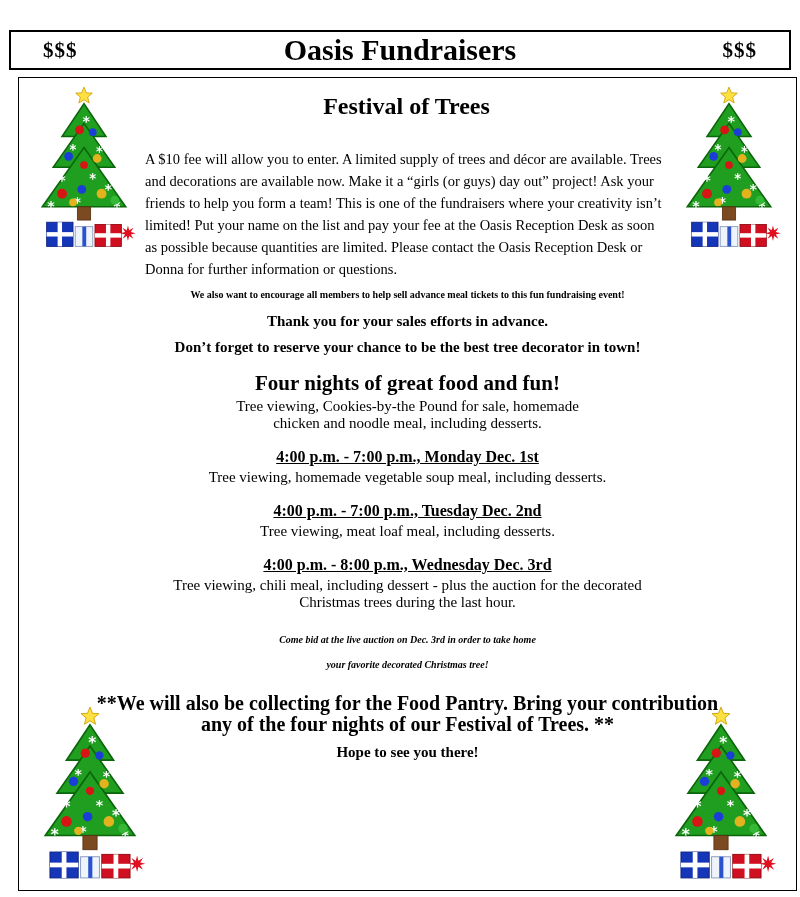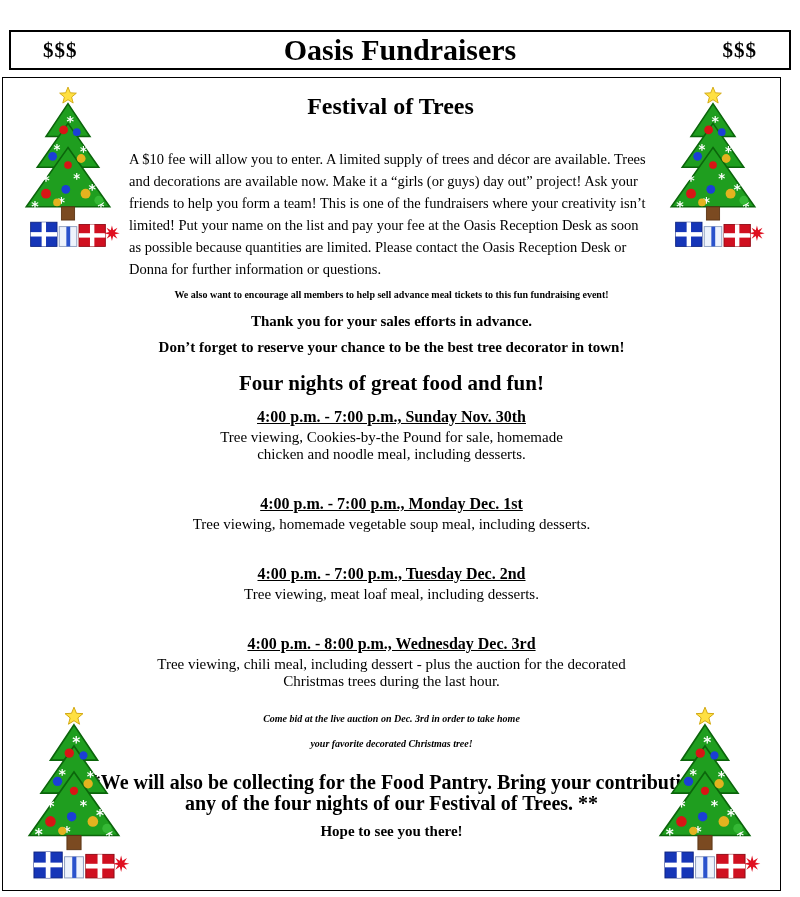--- a/index.html
+++ b/index.html
@@ -17,21 +17,21 @@
     border: 2px solid #000;
     box-sizing: border-box;
     display: flex; align-items: center; justify-content: space-between;
     padding: 0 32px;
     background: #fff;
   }
   .dollar { font-size: 21px; font-weight: bold; letter-spacing: 1px; }
   .header-title { font-size: 30px; font-weight: bold; }
 
   .main-box {
-    position: absolute; left: 2px; top: 77px;
+    position: absolute; left: 18px; top: 77px;
     width: 779px; height: 814px;
     border: 1px solid #000;
     box-sizing: border-box;
     overflow: hidden;
   }
 
   .tree { display: block; }
   .tree-tl { float: left;  margin: 8px 6px 18px 10px; }
   .tree-tr { float: right; margin: 8px 12px 18px 6px; }
   .tree-bl { position: absolute; left: 12px;  bottom: 5px; }
@@ -43,21 +43,21 @@
   .intro2 { margin-top: 28px; }
 
   .c { text-align: center; }
   .b { font-weight: bold; }
   .ml { white-space: pre-line; }
 
   .encourage { margin-top: 4px; font-size: 10px; line-height: 22px; }
   .smallgap  { margin-top: 4px;  font-size: 15px; line-height: 22px; font-weight: bold; }
 
   .sched-title { margin-top: 12px; font-size: 21px; line-height: 26px; font-weight: bold; }
-  .sched-time  { margin-top: 30px; font-size: 16px; line-height: 21px; font-weight: bold; text-decoration: underline; }
+  .sched-time  { margin-top: 14px; font-size: 16px; line-height: 21px; font-weight: bold; text-decoration: underline; }
   .sched-time-first { margin-top: 10px; }
   .sched-desc  { margin-top: 2px; font-size: 15px; line-height: 17px; }
 
   .auction { margin-top: 16px; font-size: 10px; line-height: 25px; font-style: italic; }
   .pantry  { margin-top: 16px; font-size: 20px; line-height: 21px; }
   .closing { margin-top: 6px;  font-size: 15px; line-height: 22px; }
 
   .flake { font-family: "DejaVu Sans", sans-serif; font-weight: bold; }
 </style>
 </head>
@@ -129,21 +129,20 @@
 
   <p class="intro intro2">A $10 fee will allow you to enter.  A limited supply of trees and décor are available.  Trees and decorations are available now.  Make it a “girls (or guys) day out” project!  Ask your friends to help you form a team!  This is one of the fundraisers where your creativity isn’t limited!  Put your name on the list and pay your fee at the Oasis Reception Desk as soon as possible because quantities are limited.   Please contact the Oasis Reception Desk or Donna for further information or questions.</p>
 
   <div class="c b encourage">We also want to encourage all members to help sell advance meal tickets to this fun fundraising event!</div>
   <div class="c smallgap">Thank you for your sales efforts in advance.</div>
   <div class="c smallgap">Don’t forget to reserve your chance to be the best tree decorator in town!</div>
 
   <div class="c sched-title">Four nights of great food and fun!</div>
 
   <div>
-    <div class="c sched-time sched-time-first">4:00 p.m. - 7:00 p.m., Sunday Nov. 30th</div>
     <div class="c sched-desc ml">Tree viewing, Cookies-by-the Pound for sale, homemade
 chicken and noodle meal, including desserts.</div>
   </div>
 
   <div>
     <div class="c sched-time">4:00 p.m. - 7:00 p.m.,  Monday Dec. 1st</div>
     <div class="c sched-desc ml">Tree viewing, homemade vegetable soup meal, including desserts.</div>
   </div>
 
   <div>

